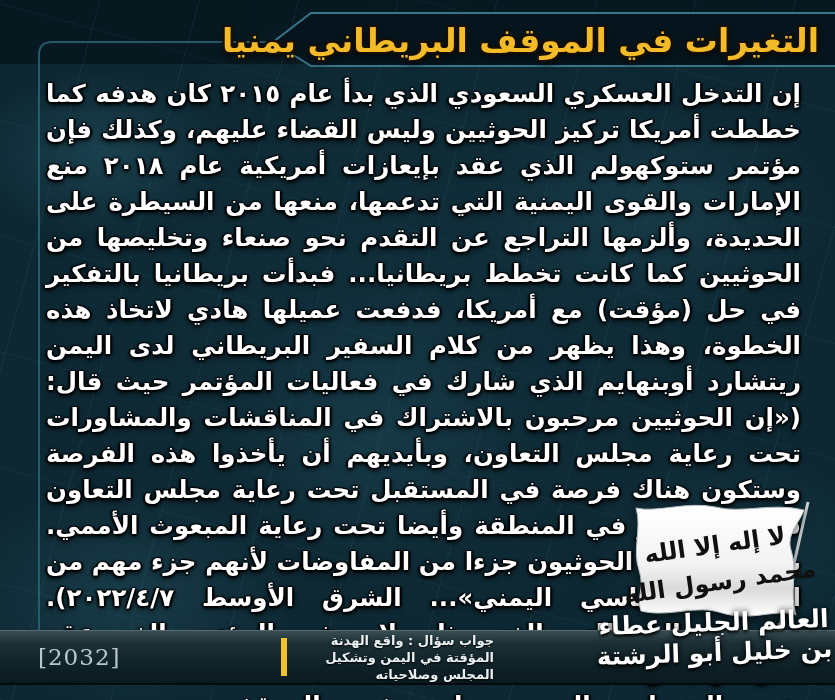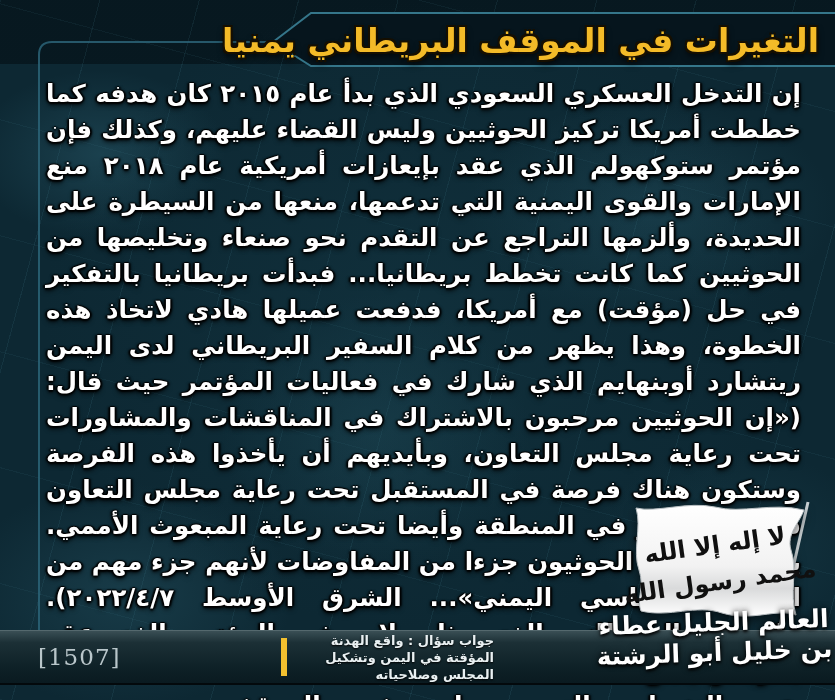--- a/index.html
+++ b/index.html
@@ -106,20 +106,20 @@
              C 174 36, 188 24, 192 12 Z" fill="url(#flagShade)" stroke="#b9bfc2" stroke-width="1" style="filter:drop-shadow(0 4px 6px rgba(0,0,0,.6));"></path>
     <g transform="rotate(-8 105 62)" fill="#101010" font-family="DejaVu Sans, sans-serif" font-weight="bold" text-anchor="middle">
       <text x="105" y="55" font-size="24">لا إله إلا الله</text>
       <text x="105" y="92" font-size="24">محمد رسول الله</text>
     </g>
   </svg>
 
   <div class="signature">العالم الجليل عطاء بن خليل أبو الرشتة</div>
 
   <div class="footer">
-    <div class="footer-number">[1507]</div>
+    <div class="footer-number">[2032]</div>
     <div class="footer-accent"></div>
     <div class="footer-text">
       <div>جواب سؤال : واقع الهدنة المؤقتة في اليمن وتشكيل المجلس وصلاحياته</div>
     </div>
   </div>
 
 </div>
 
 </body></html>

